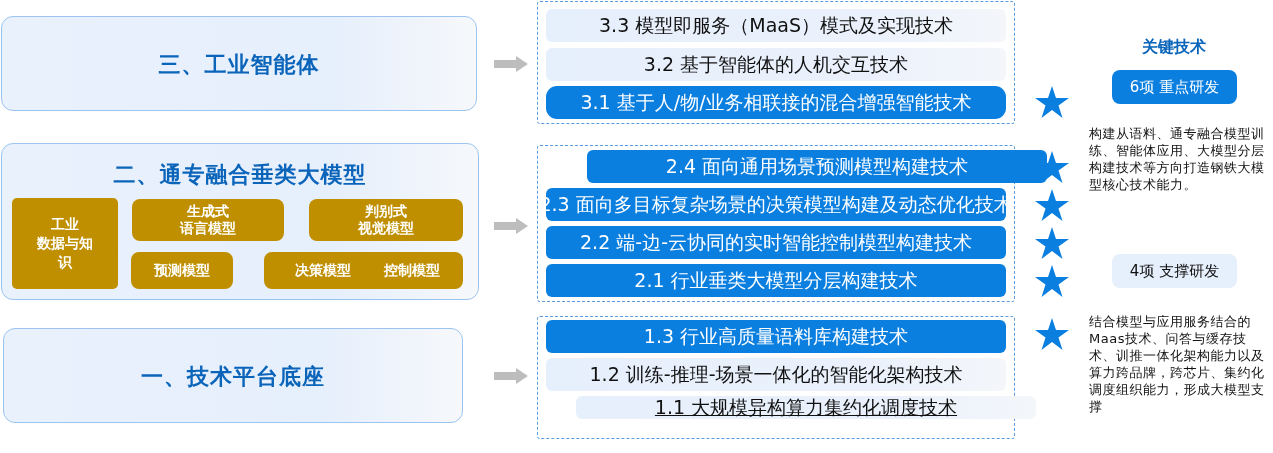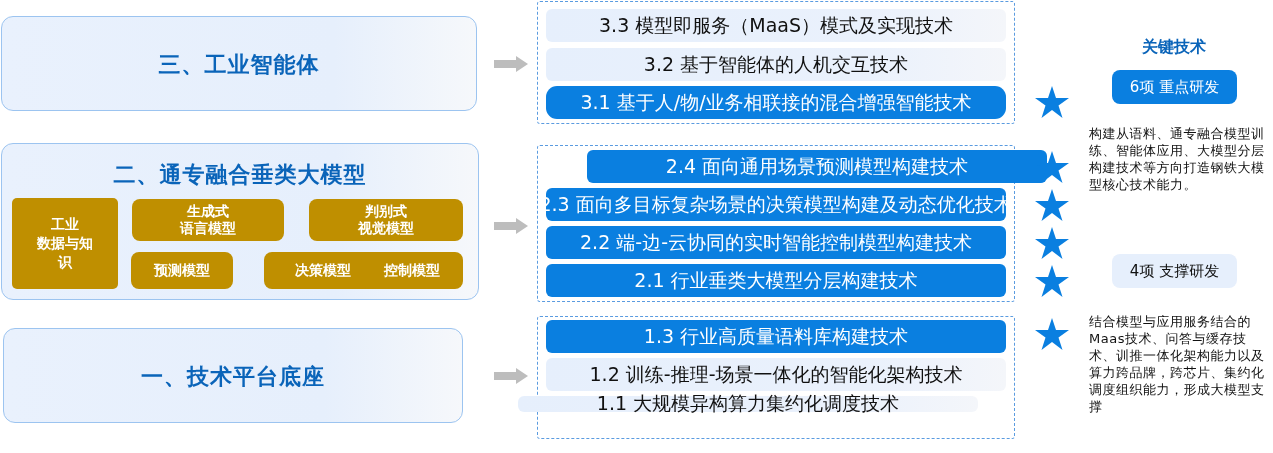--- a/index.html
+++ b/index.html
@@ -81,21 +81,21 @@
 <div class="abs bar lo" style="left:546px;top:48px;width:460px;height:33px;">3.2 基于智能体的人机交互技术</div>
 <div class="abs bar hi" style="left:546px;top:86px;width:460px;height:33px;border-radius:11px;">3.1 基于人/物/业务相联接的混合增强智能技术</div>
 
 <div class="abs bar hi" style="left:546px;top:150px;width:460px;height:33px;margin-left:41px;">2.4 面向通用场景预测模型构建技术</div>
 <div class="abs bar hi" style="left:546px;top:188px;width:460px;height:33px;">2.3 面向多目标复杂场景的决策模型构建及动态优化技术</div>
 <div class="abs bar hi" style="left:546px;top:226px;width:460px;height:33px;">2.2 端-边-云协同的实时智能控制模型构建技术</div>
 <div class="abs bar hi" style="left:546px;top:264px;width:460px;height:33px;">2.1 行业垂类大模型分层构建技术</div>
 
 <div class="abs bar hi" style="left:546px;top:320px;width:460px;height:33px;">1.3 行业高质量语料库构建技术</div>
 <div class="abs bar lo" style="left:546px;top:358px;width:460px;height:33px;">1.2 训练-推理-场景一体化的智能化架构技术</div>
-<div class="abs bar lo" style="left:518px;top:396px;width:460px;height:16px;">1.1 大规模异构算力集约化调度技术</div>
+<div class="abs bar lo" style="left:576px;top:396px;width:460px;height:23px;text-decoration:underline;">1.1 大规模异构算力集约化调度技术</div>
 
 <svg class="abs star" style="left:1035px;top:86px;" viewBox="0 0 34 32">
     <polygon points="17,0 21,12 34,12 23.5,19.5 27.5,32 17,24 6.5,32 10.5,19.5 0,12 13,12" fill="#0a7fe0"></polygon>
   </svg>
 <svg class="abs star" style="left:1035px;top:151px;" viewBox="0 0 34 32">
     <polygon points="17,0 21,12 34,12 23.5,19.5 27.5,32 17,24 6.5,32 10.5,19.5 0,12 13,12" fill="#0a7fe0"></polygon>
   </svg>
 <svg class="abs star" style="left:1035px;top:189px;" viewBox="0 0 34 32">
     <polygon points="17,0 21,12 34,12 23.5,19.5 27.5,32 17,24 6.5,32 10.5,19.5 0,12 13,12" fill="#0a7fe0"></polygon>
   </svg>

